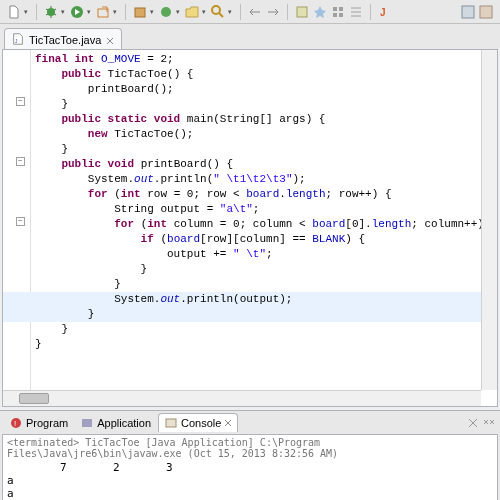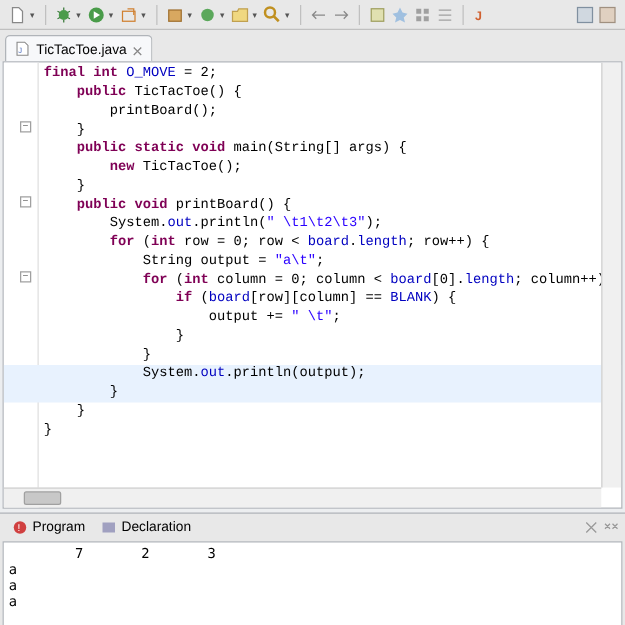--- a/index.html
+++ b/index.html
@@ -14,21 +14,21 @@
 .tab .close { width: 10px; height: 10px; cursor: pointer; }
 .editor-wrap { background: #fff; border: 1px solid #b0b4b9; margin: 0 2px; position: relative; height: 358px; overflow: hidden; }
 .ruler { position: absolute; left: 0; top: 0; bottom: 0; width: 28px; background: #fff; border-right: 1px solid #e0e0e0; }
 .fold-col { position: absolute; left: 13px; width: 10px; }
 .fold-mark { width: 9px; height: 9px; border: 1px solid #a0a0a0; background: #fff; position: absolute; cursor: pointer; }
 .fold-mark::after { content: "−"; font-size: 8px; position: absolute; top: -2px; left: 1px; color: #666; }
 .editor { position: absolute; left: 32px; right: 18px; top: 2px; font-family: Consolas, "Courier New", monospace; font-size: 11px; line-height: 15px; white-space: pre; color: #000; }
 .kw { color: #7f0055; font-weight: bold; }
 .str { color: #2a00ff; }
 .fld { color: #0000c0; }
-.sit { color: #0000c0; }
+.sit { font-style: italic; color: #0000c0; }
 .hl-line { position: absolute; left: 0; right: 0; height: 30px; background: #e8f2fe; }
 .vscroll { position: absolute; right: 0; top: 0; bottom: 16px; width: 16px; background: #f0f0f0; border-left: 1px solid #d0d0d0; }
 .hscroll { position: absolute; left: 0; right: 16px; bottom: 0; height: 16px; background: #f0f0f0; border-top: 1px solid #d0d0d0; }
 .hscroll .thumb { position: absolute; left: 16px; width: 30px; top: 2px; bottom: 2px; background: #c8c8c8; border: 1px solid #a0a0a0; border-radius: 2px; }
 .bottom-panel { background: #e8e8e8; border-top: 1px solid #b0b4b9; margin-top: 3px; }
 .btabs { display: flex; align-items: center; padding: 2px 4px; gap: 2px; }
 .btab { background: #e8e8e8; padding: 2px 5px; display: flex; align-items: center; gap: 3px; font-size: 11px; cursor: pointer; }
 .btab.active { background: #fff; border: 1px solid #b0b4b9; border-bottom: none; border-radius: 4px 4px 0 0; }
 .btab .ico { width: 14px; height: 14px; }
 .btab .bclose { width: 8px; height: 8px; }
@@ -185,30 +185,40 @@
       <svg class="ico" viewBox="0 0 14 14">
           <circle cx="7" cy="7" r="5" fill="#d04040"></circle>
           <text x="5" y="10" font-size="8" fill="#fff">!</text>
         </svg>
       <span>Program</span>
     </div>
     <div class="btab">
       <svg class="ico" viewBox="0 0 14 14">
           <rect x="2" y="3" width="10" height="8" fill="#a0a0c0"></rect>
         </svg>
-      <span>Declaration</span>
+      <span>Application</span>
+    </div>
+    <div class="btab active">
+      <svg class="ico" viewBox="0 0 14 14">
+          <rect x="2" y="3" width="10" height="8" fill="#e8e0d0" stroke="#a09070"></rect>
+        </svg>
+      <span>Console</span>
+      <svg class="bclose" viewBox="0 0 8 8">
+          <path d="M1 1l6 6M7 1l-6 6" stroke="#888"></path>
+        </svg>
     </div>
     <div class="btoolbar">
       <svg class="tb" viewBox="0 0 14 14">
           <path d="M3 3l8 8M11 3l-8 8" stroke="#999"></path>
         </svg>
       <svg class="tb" viewBox="0 0 14 14">
           <path d="M2 4l4 4M6 4l-4 4M8 4l4 4M12 4l-4 4" stroke="#999"></path>
         </svg>
     </div>
   </div>
   <div class="console">
+    <div class="console-hdr">&lt;terminated&gt; TicTacToe [Java Application] C:\Program Files\Java\jre6\bin\javaw.exe (Oct 15, 2013 8:32:56 AM)</div>
     <div class="console-out"> 	7	2	3
 a
 a
 a</div>
   </div>
 </div>
 
 </body></html>

